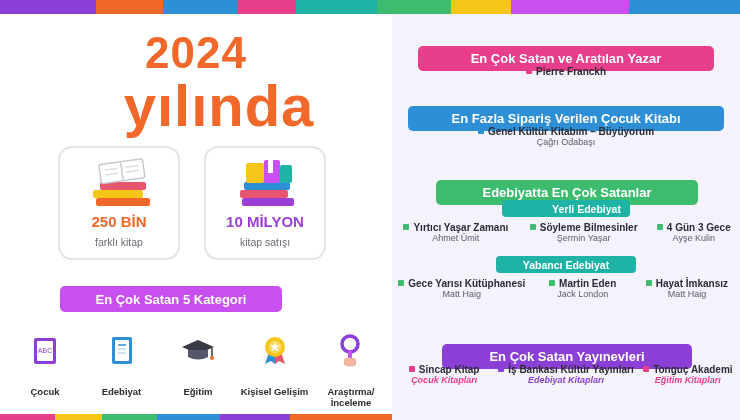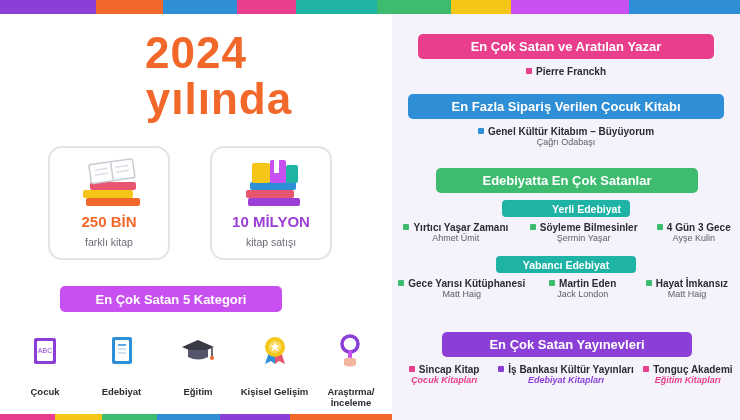--- a/index.html
+++ b/index.html
@@ -26,26 +26,26 @@
 
   .year-title {
     position: absolute; top: 16px; left: 0; width: 392px;
     text-align: center;
     color: #f2682a;
     font-size: 44px;
     font-weight: bold;
     letter-spacing: 1px;
     line-height: 1.05;
   }
-  .year-title .l2 { display: block; font-size: 44px; margin-left: 46px; }
+  .year-title .l2 { display: block; font-size: 58px; margin-left: 46px; }
 
   
   .stats {
-    position: absolute; top: 132px; left: 48px;
-    display: flex; gap: 40px;
+    position: absolute; top: 132px; left: 58px;
+    display: flex; gap: 24px;
   }
   .stat-box {
     width: 122px; height: 114px;
     border: 2px solid #e3e3e8;
     border-radius: 14px;
     background: #ffffff;
     position: relative;
     text-align: center;
   }
   .stat-illus {
@@ -86,21 +86,21 @@
   
   .right-panel {
     position: absolute; top: 14px; left: 392px; width: 348px; height: 406px;
     background: #f4f2fa;
   }
 
   .section-title {
     text-align: center; font-weight: bold; color: #ffffff;
     border-radius: 5px; font-size: 13px;
     display: flex; align-items: center; justify-content: center;
-    margin: 0 auto;
+    margin: 12px auto;
   }
   .t-pink  { background: #e83e8c; }
   .t-blue  { background: #2f8fd6; }
   .t-green { background: #3dbb6e; }
   .t-violet{ background: #8b3fd6; }
 
   .sub-title {
     text-align: center; font-weight: bold; color: #ffffff;
     background: #1fb3a5; border-radius: 4px; font-size: 10.5px;
     display: flex; align-items: center; justify-content: center;

